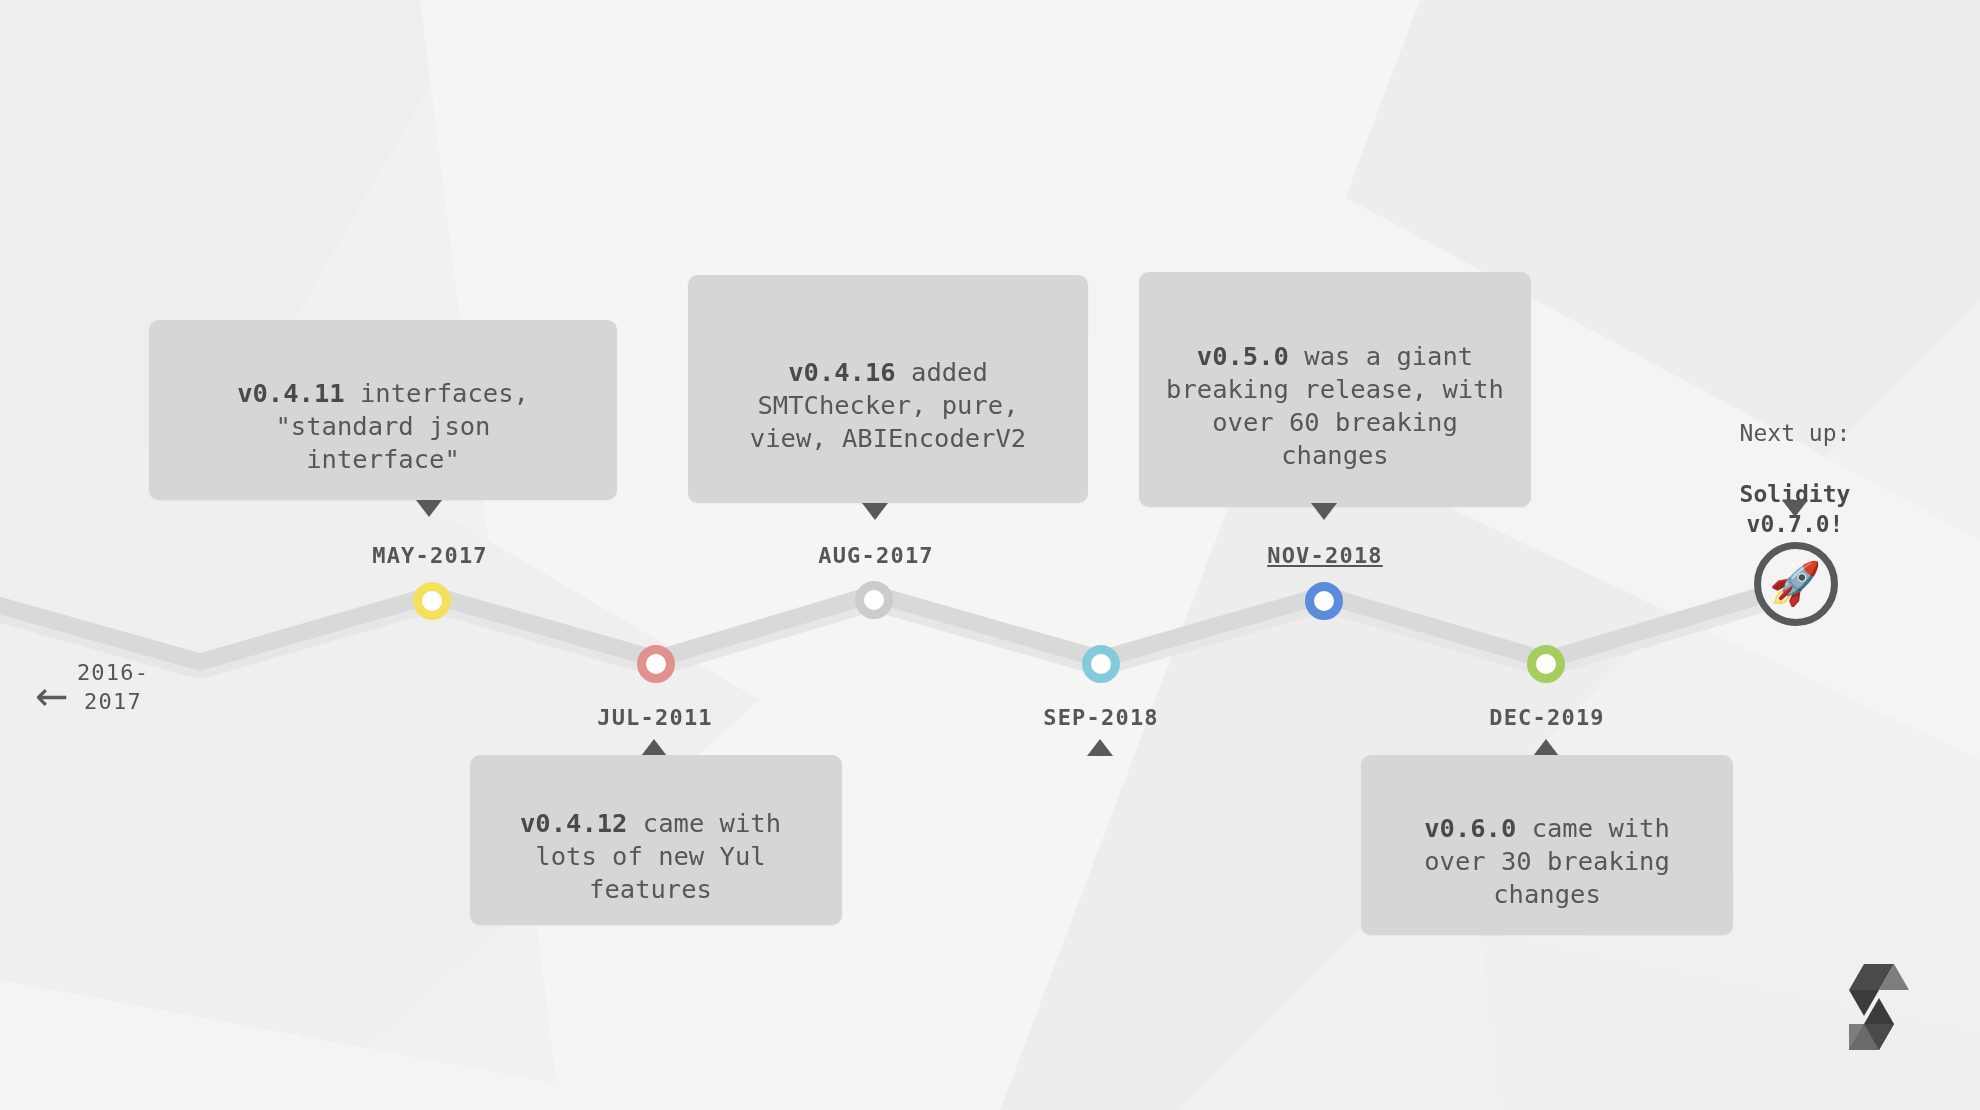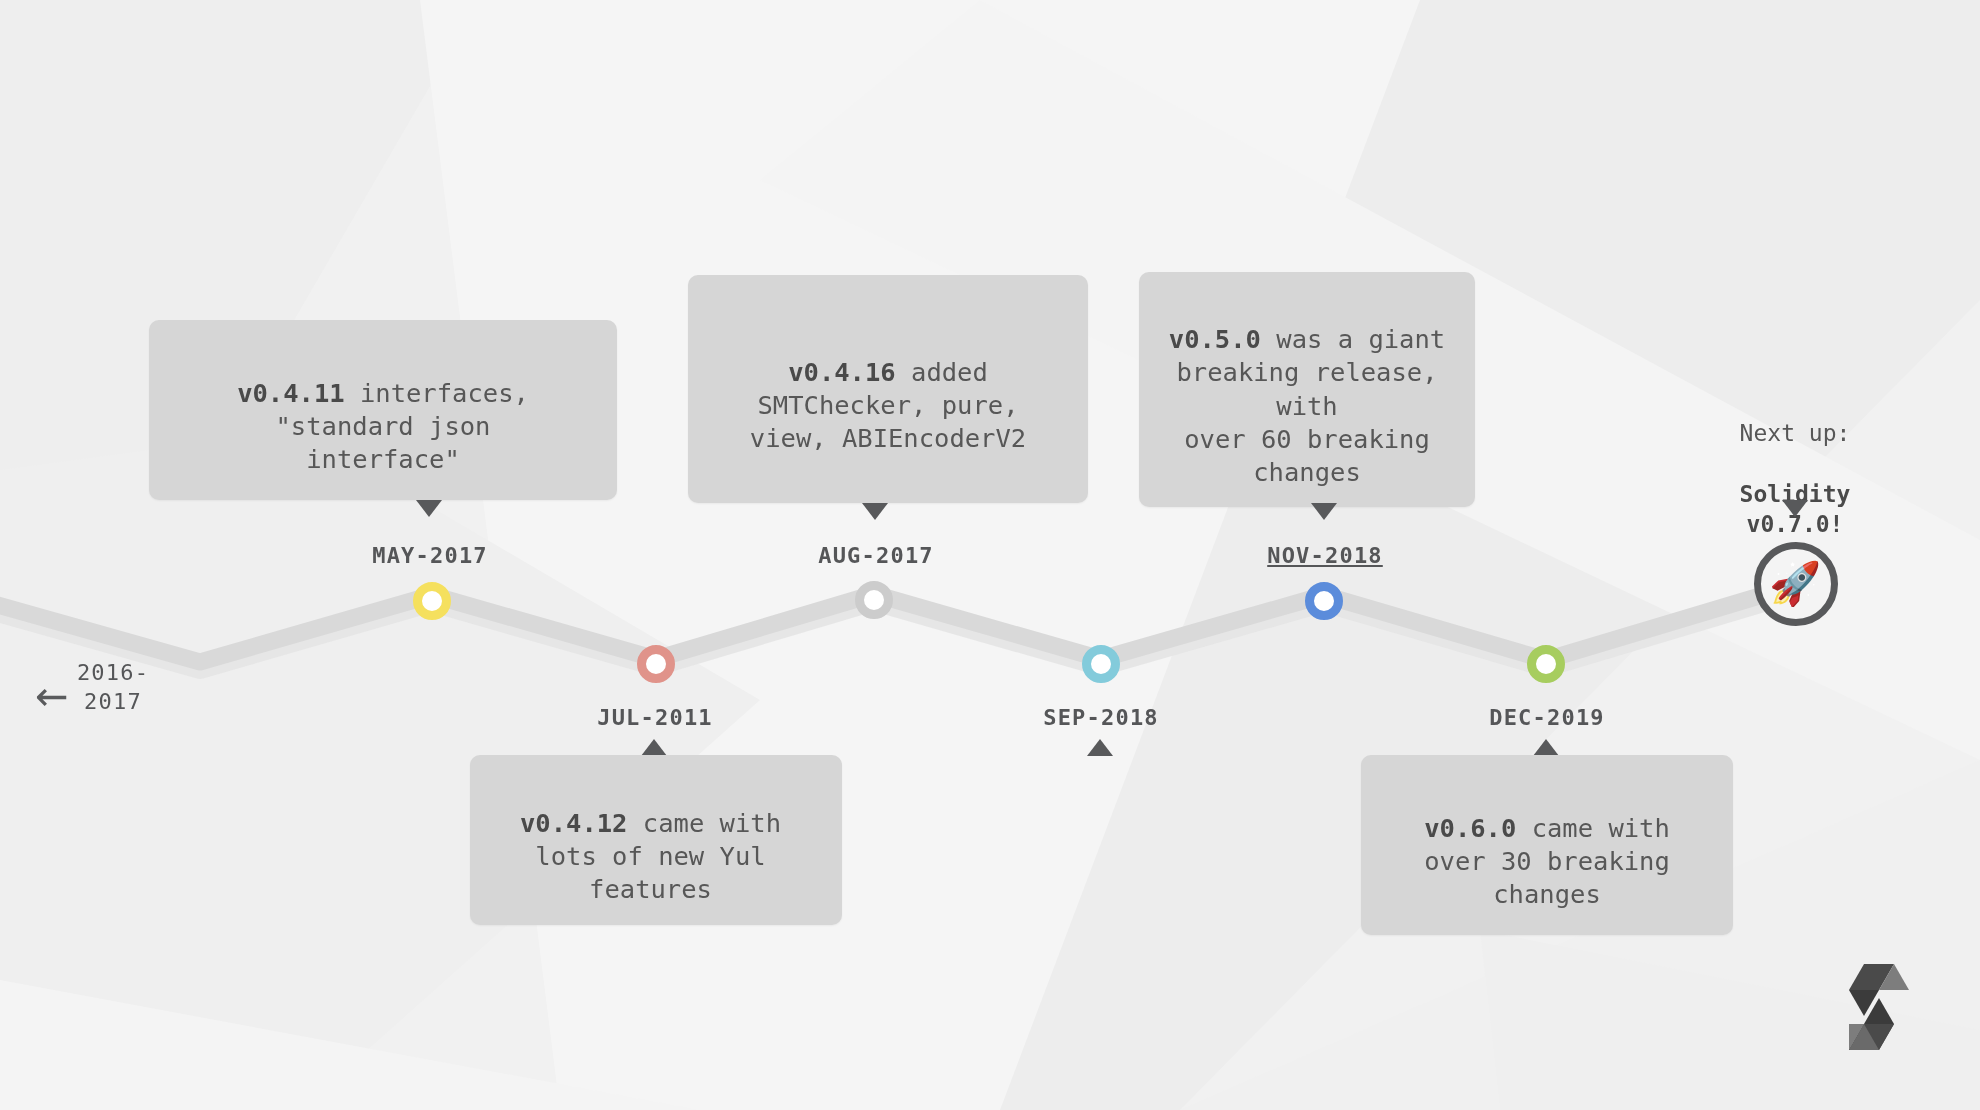--- a/index.html
+++ b/index.html
@@ -177,21 +177,21 @@
   <div class="card" style="left:688px; top:275px; width:400px; height:228px;padding-left:20px;">
     <div class="card-text">
       <b>v0.4.16</b><span> added
 SMTChecker, pure,
 view, ABIEncoderV2</span>
     </div>
   </div>
   <div class="tri tri-down" style="left:862px; top:503px;"></div>
   <div class="date-label" style="left:876px; top:543px;">AUG-2017</div>
 
-  <div class="card" style="left:1139px; top:272px; width:336px; height:235px;">
+  <div class="card" style="left:1139px; top:272px; width:392px; height:235px;">
     <div class="card-text">
       <b>v0.5.0</b><span> was a giant
 breaking release, with
 over 60 breaking
 changes</span>
     </div>
   </div>
   <div class="tri tri-down" style="left:1311px; top:503px;"></div>
   <div class="date-label" style="left:1325px; top:543px;text-decoration:underline;">NOV-2018</div>
 

